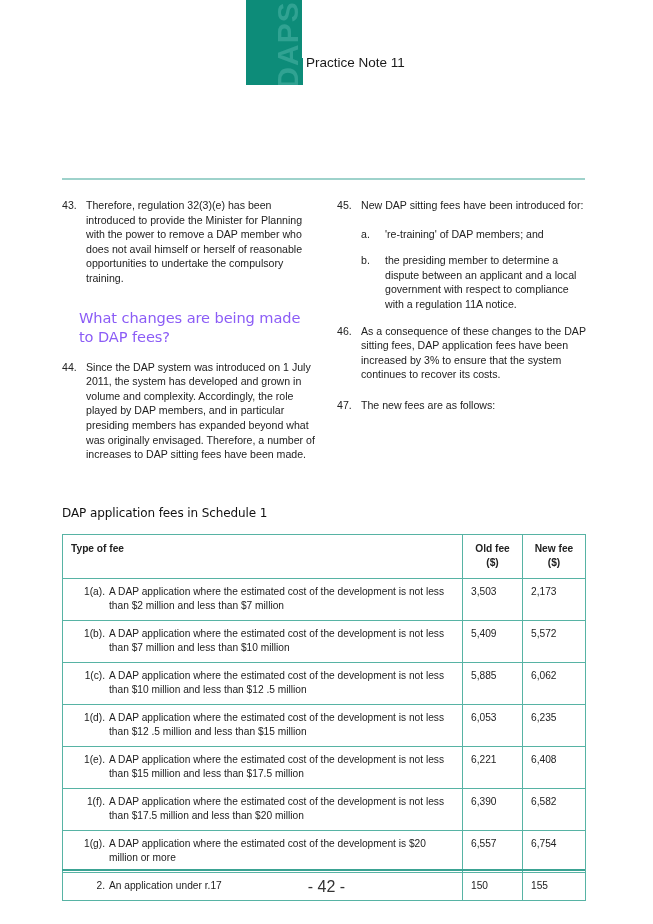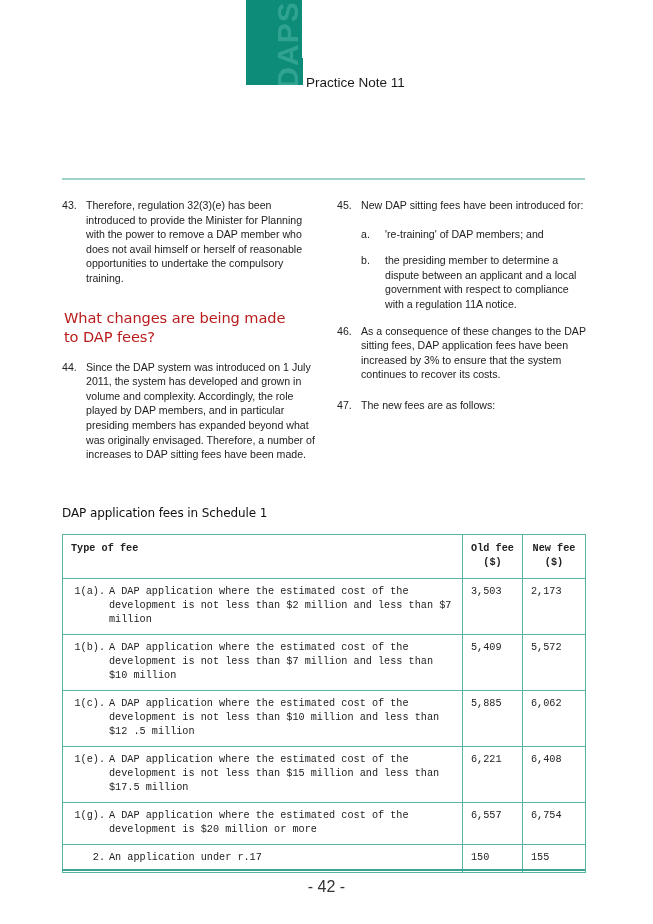--- a/index.html
+++ b/index.html
@@ -52,21 +52,21 @@
     position: absolute;
     left: 301px;
     top: 58px;
     width: 2px;
     height: 27px;
     background: #0d8c79;
   }
   .header-title {
     position: absolute;
     left: 306px;
-    top: 74px;
+    top: 54px;
     font-size: 13.5px;
     line-height: 17px;
     color: #1a1a1a;
     white-space: nowrap;
   }
 
   
   .top-rule {
     position: absolute;
     left: 62px;
@@ -134,22 +134,22 @@
     left: 24px;
     top: 0;
     width: 20px;
   }
 
   .section-heading {
     font-family: "DejaVu Sans", sans-serif;
     font-size: 14.6px;
     line-height: 19px;
     font-weight: normal;
-    color: #b91c1c;
-    margin: 22px 0 14px 2px;
+    color: #8b5cf6;
+    margin: 22px 0 14px 17px;
     letter-spacing: -0.1px;
   }
 
   
   .table-caption {
     position: absolute;
     left: 62px;
     top: 506px;
     font-family: "DejaVu Sans", sans-serif;
     font-size: 12px;
@@ -168,21 +168,20 @@
     color: #222222;
   }
   table.fees th,
   table.fees td {
     border: 1px solid #57b3a4;
     vertical-align: top;
     padding: 6px 8px 7px 8px;
     line-height: 14px;
     font-weight: normal;
     text-align: left;
-    font-family: Liberation Mono, monospace;
   }
   table.fees thead th {
     font-weight: bold;
     padding-top: 7px;
     padding-bottom: 8px;
   }
   table.fees thead th.numcol {
     text-align: center;
   }
   col.c-desc { width: 400px; }
@@ -316,30 +315,50 @@
           <span class="ref">1(c).</span>
           <span>A DAP application where the estimated cost of the development is not less than $10 million and less than $12 .5 million</span>
         </div>
       </td>
       <td class="numcol">5,885</td>
       <td class="numcol">6,062</td>
     </tr>
     <tr>
       <td>
         <div class="row-item">
+          <span class="ref">1(d).</span>
+          <span>A DAP application where the estimated cost of the development is not less than $12 .5 million and less than $15 million</span>
+        </div>
+      </td>
+      <td class="numcol">6,053</td>
+      <td class="numcol">6,235</td>
+    </tr>
+    <tr>
+      <td>
+        <div class="row-item">
           <span class="ref">1(e).</span>
           <span>A DAP application where the estimated cost of the development is not less than $15 million and less than $17.5 million</span>
         </div>
       </td>
       <td class="numcol">6,221</td>
       <td class="numcol">6,408</td>
     </tr>
     <tr>
       <td>
         <div class="row-item">
+          <span class="ref">1(f).</span>
+          <span>A DAP application where the estimated cost of the development is not less than $17.5 million and less than $20 million</span>
+        </div>
+      </td>
+      <td class="numcol">6,390</td>
+      <td class="numcol">6,582</td>
+    </tr>
+    <tr>
+      <td>
+        <div class="row-item">
           <span class="ref">1(g).</span>
           <span>A DAP application where the estimated cost of the development is $20 million or more</span>
         </div>
       </td>
       <td class="numcol">6,557</td>
       <td class="numcol">6,754</td>
     </tr>
     <tr>
       <td>
         <div class="row-item">

